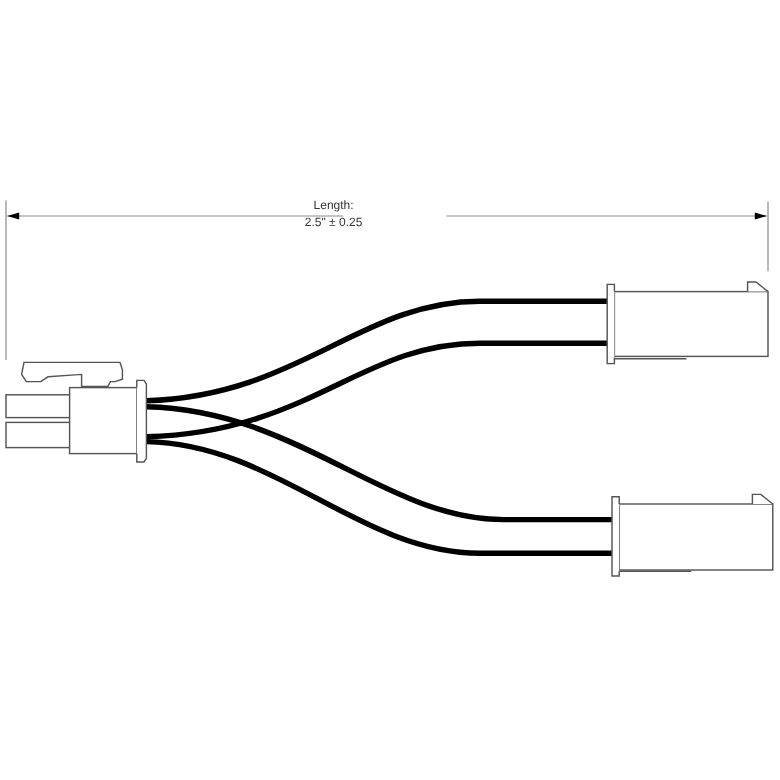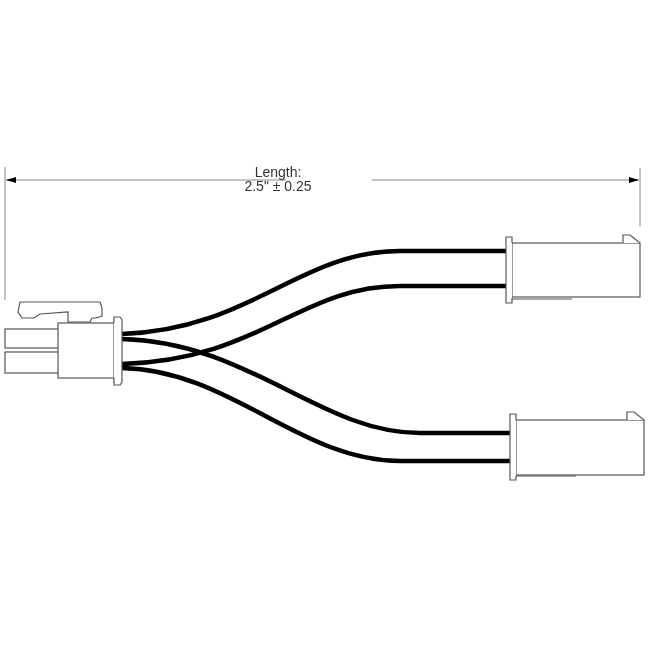--- a/index.html
+++ b/index.html
@@ -1,20 +1,20 @@
 <!DOCTYPE html>
 <html><head>
   <meta charset="utf-8">
   <style>
     html, body { margin: 0; padding: 0; background: #ffffff; }
     body { width: 650px; height: 650px; position: relative; overflow: hidden; }
     #drawing { position: absolute; left: 0; top: 0; }
     .dim-label {
       position: absolute; left: 0; width: 556px; text-align: center;
-      font-family: "Liberation Sans", sans-serif; font-size: 14px; color: #333333;
+      font-family: "Liberation Sans", sans-serif; font-size: 10px; color: #333333;
       line-height: 12px; pointer-events: none;
     }
   </style>
 </head>
 <body>
 
 <svg id="drawing" width="650" height="650" viewBox="0 0 650 650">
 
   <g stroke="#8a8a8a" stroke-width="1" fill="none">
     <line x1="5" y1="167" x2="5" y2="300"></line>

